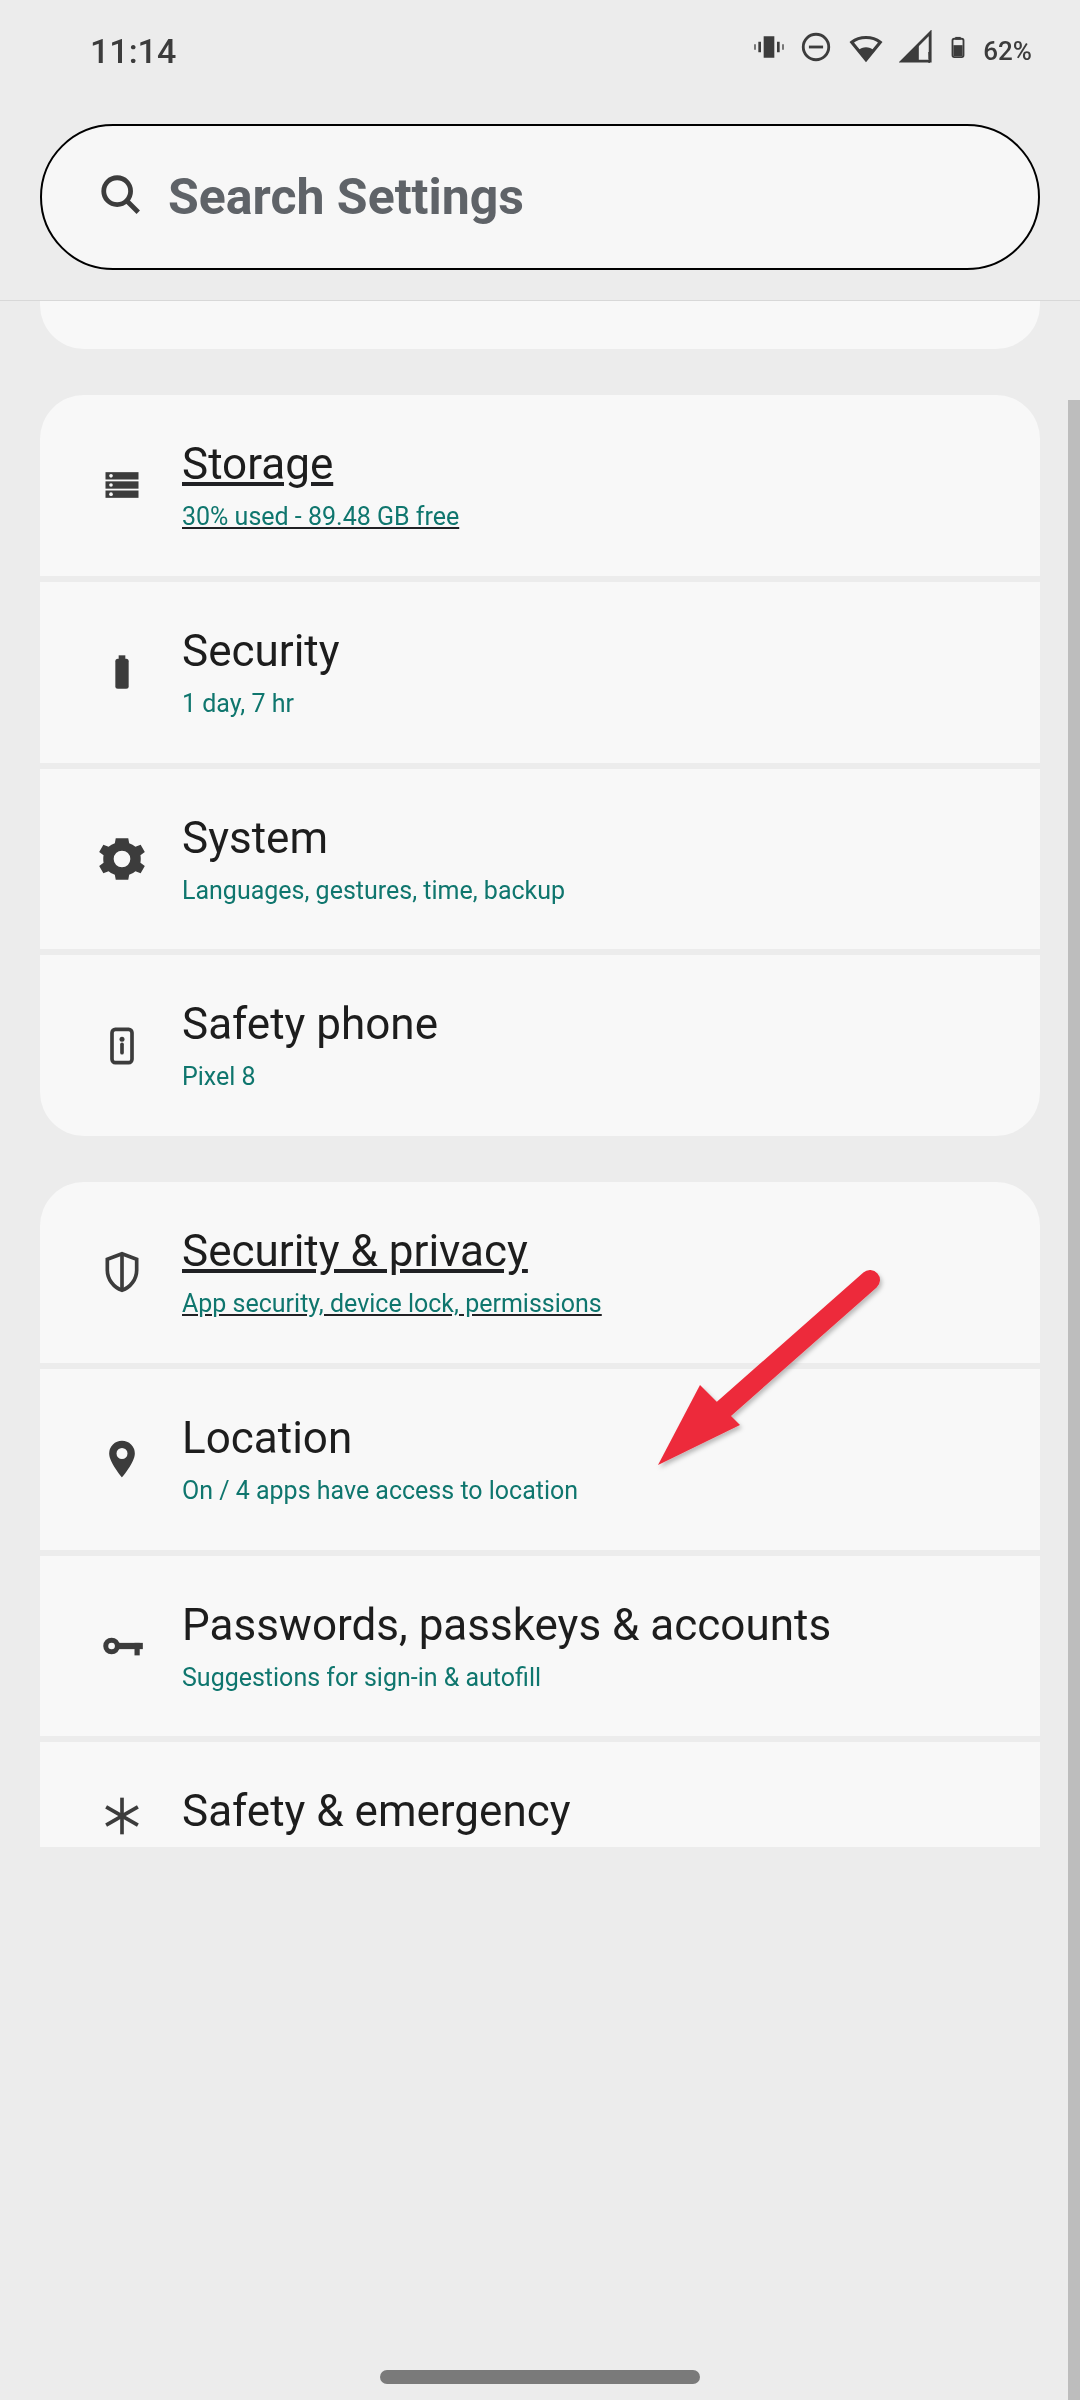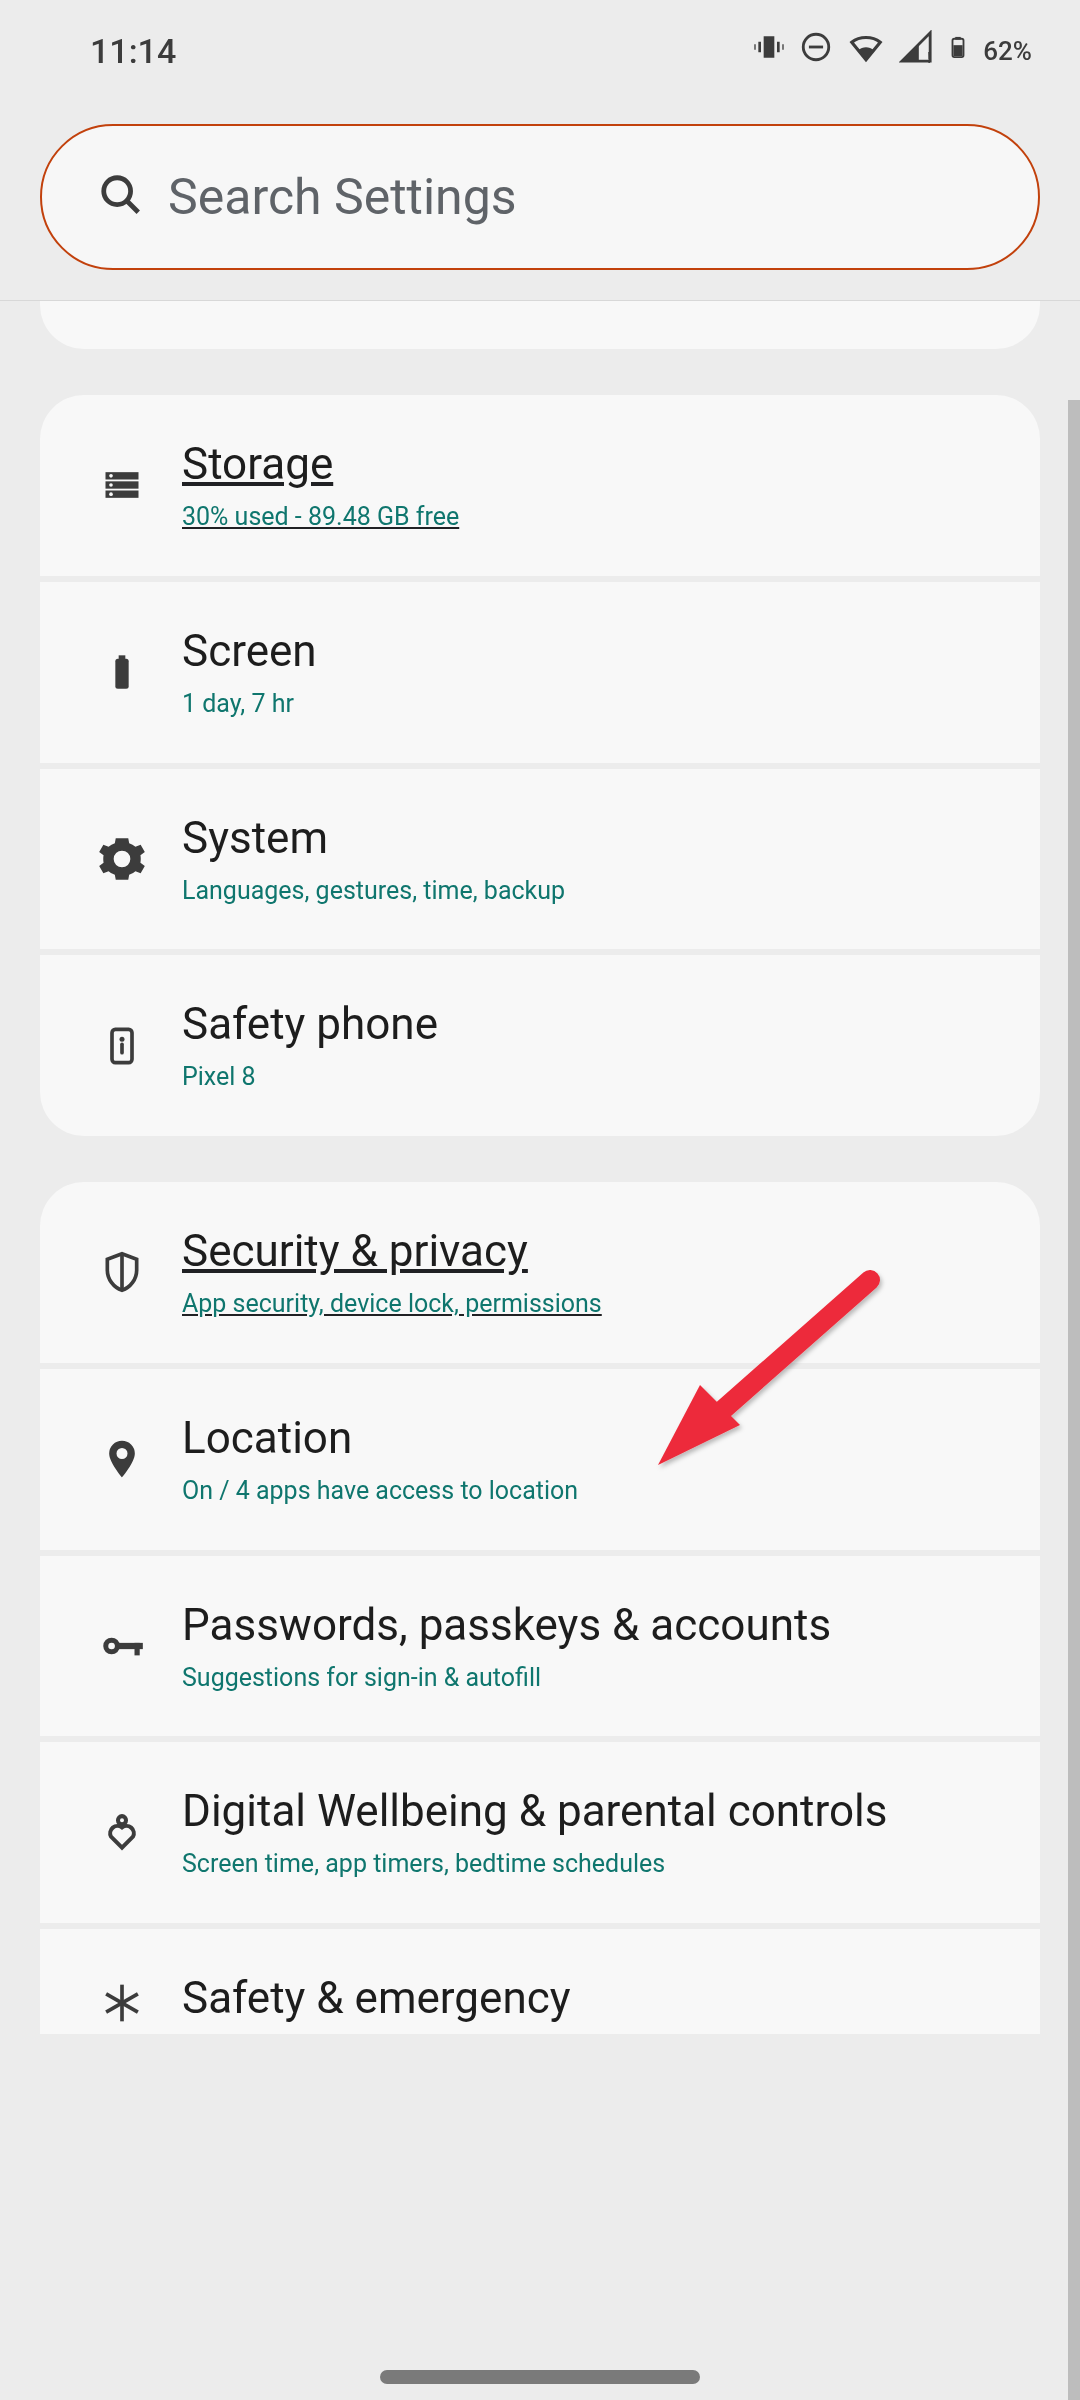--- a/index.html
+++ b/index.html
@@ -34,23 +34,24 @@
   .search-wrap {
     padding: 40px 40px 30px 40px;
     background: #ececec;
     border-bottom: 1px solid #d8d8d8;
   }
   .search-bar {
     display: flex;
     align-items: center;
     gap: 24px;
     background: #f7f7f7;
-    border: 2px solid #c2410c;
+    border: 2px solid #000000;
     border-radius: 100px;
     padding: 42px 56px;
+    font-weight: bold;
   }
   .search-bar .placeholder {
     font-size: 50px;
     color: #5f6368;
   }
 
   
   .content {
     padding: 0 40px;
   }
@@ -216,21 +217,21 @@
     </div>
 
     <div class="setting-item">
       <div class="icon-slot">
         <svg class="sm" viewBox="0 0 24 24" fill="#3c3c3c">
             <rect x="8" y="4" width="8" height="18" rx="1.5"></rect>
             <rect x="10" y="2" width="4" height="3"></rect>
           </svg>
       </div>
       <div class="text-col">
-        <div class="title">Screen</div>
+        <div class="title">Security</div>
         <div class="subtitle">1 day, 7 hr</div>
       </div>
     </div>
 
     <div class="setting-item">
       <div class="icon-slot">
         <svg class="lg" viewBox="0 0 24 24" fill="#3c3c3c">
             <path d="M12 8a4 4 0 100 8 4 4 0 000-8zm9 4c0 .6-.05 1.2-.15 1.75l2.1 1.65-2 3.45-2.5-1a8 8 0 01-3 1.75L15 22h-6l-.45-2.4a8 8 0 01-3-1.75l-2.5 1-2-3.45 2.1-1.65A9 9 0 013 12c0-.6.05-1.2.15-1.75L1.05 8.6l2-3.45 2.5 1a8 8 0 013-1.75L9 2h6l.45 2.4a8 8 0 013 1.75l2.5-1 2 3.45-2.1 1.65c.1.55.15 1.15.15 1.75z"></path>
           </svg>
       </div>
@@ -290,32 +291,20 @@
             <rect x="18" y="10.5" width="2.5" height="6"></rect>
             <circle cx="7" cy="12" r="1.6" fill="#f8f8f8"></circle>
           </svg>
       </div>
       <div class="text-col">
         <div class="title">Passwords, passkeys &amp; accounts</div>
         <div class="subtitle">Suggestions for sign-in &amp; autofill</div>
       </div>
     </div>
 
-    <div class="setting-item">
-      <div class="icon-slot">
-        <svg viewBox="0 0 24 24" fill="none" stroke="#3c3c3c" stroke-width="2.2">
-            <circle cx="12" cy="5" r="2.2"></circle>
-            <path d="M12 20l-6-6a4 4 0 016-5 4 4 0 016 5l-6 6z"></path>
-          </svg>
-      </div>
-      <div class="text-col">
-        <div class="title">Digital Wellbeing &amp; parental controls</div>
-        <div class="subtitle">Screen time, app timers, bedtime schedules</div>
-      </div>
-    </div>
 
     <div class="setting-item" style="padding-bottom:0; border-bottom-left-radius:0; border-bottom-right-radius:0;">
       <div class="icon-slot">
         <svg viewBox="0 0 24 24" fill="#3c3c3c">
             <path d="M11 2h2v20h-2z"></path>
             <path d="M11 2h2v20h-2z" transform="rotate(60 12 12)"></path>
             <path d="M11 2h2v20h-2z" transform="rotate(-60 12 12)"></path>
           </svg>
       </div>
       <div class="text-col">

